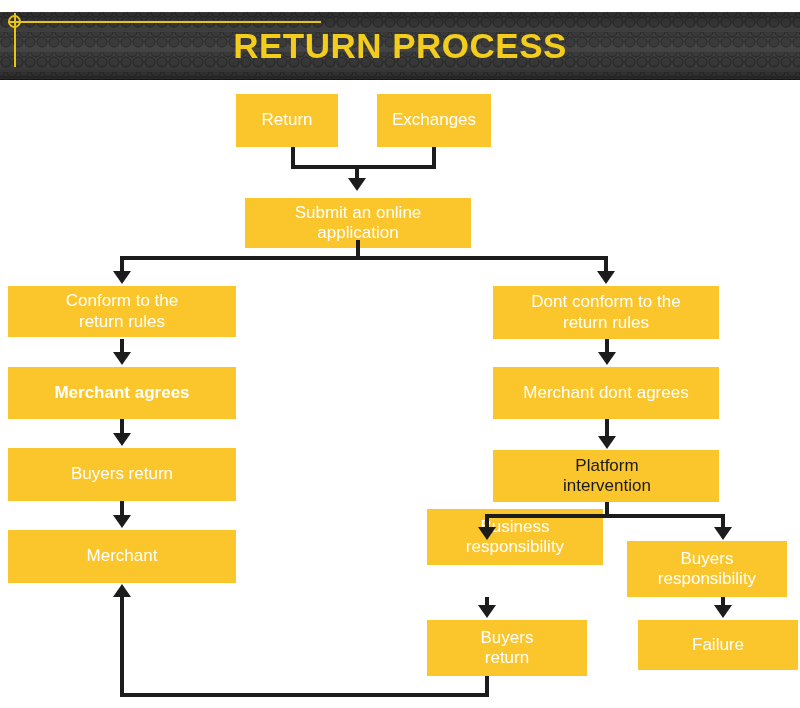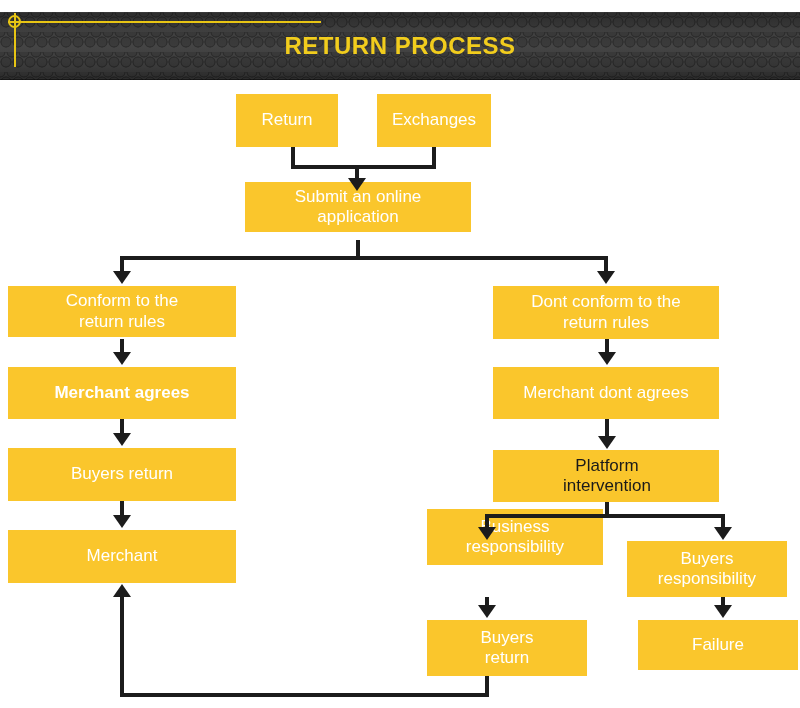--- a/index.html
+++ b/index.html
@@ -37,21 +37,21 @@
   }
   #header-title {
     position: absolute;
     left: 0;
     top: 0;
     width: 800px;
     height: 68px;
     line-height: 68px;
     text-align: center;
     color: #f2cd1d;
-    font-size: 24px;
+    font-size: 35px;
     font-weight: bold;
     letter-spacing: 0.5px;
     font-family: "Liberation Sans", sans-serif;
     white-space: nowrap;
     border-radius: 14px;
   }
 
   
   #deco-hline {
     position: absolute;
@@ -130,21 +130,21 @@
   <div id="header-title">RETURN PROCESS</div>
 </div>
 <div id="deco-hline"></div>
 <div id="deco-vline"></div>
 <div id="deco-circle"></div>
 
 <div class="node" style="left:236px; top:94px; width:102px; height:53px;">Return</div>
 
 <div class="node" style="left:377px; top:94px; width:114px; height:53px;">Exchanges</div>
 
-<div class="node" style="left:245px; top:182px; width:226px; height:50px;">Submit an online
+<div class="node" style="left:245px; top:198px; width:226px; height:50px;">Submit an online
 application</div>
 
 <div class="node" style="left:8px; top:286px; width:228px; height:51px;">Conform to the
 return rules</div>
 
 <div class="node" style="left:493px; top:286px; width:226px; height:53px;">Dont conform to the
 return rules</div>
 
 <div class="node" style="left:8px; top:367px; width:228px; height:52px;font-weight:bold;">Merchant agrees</div>
 

